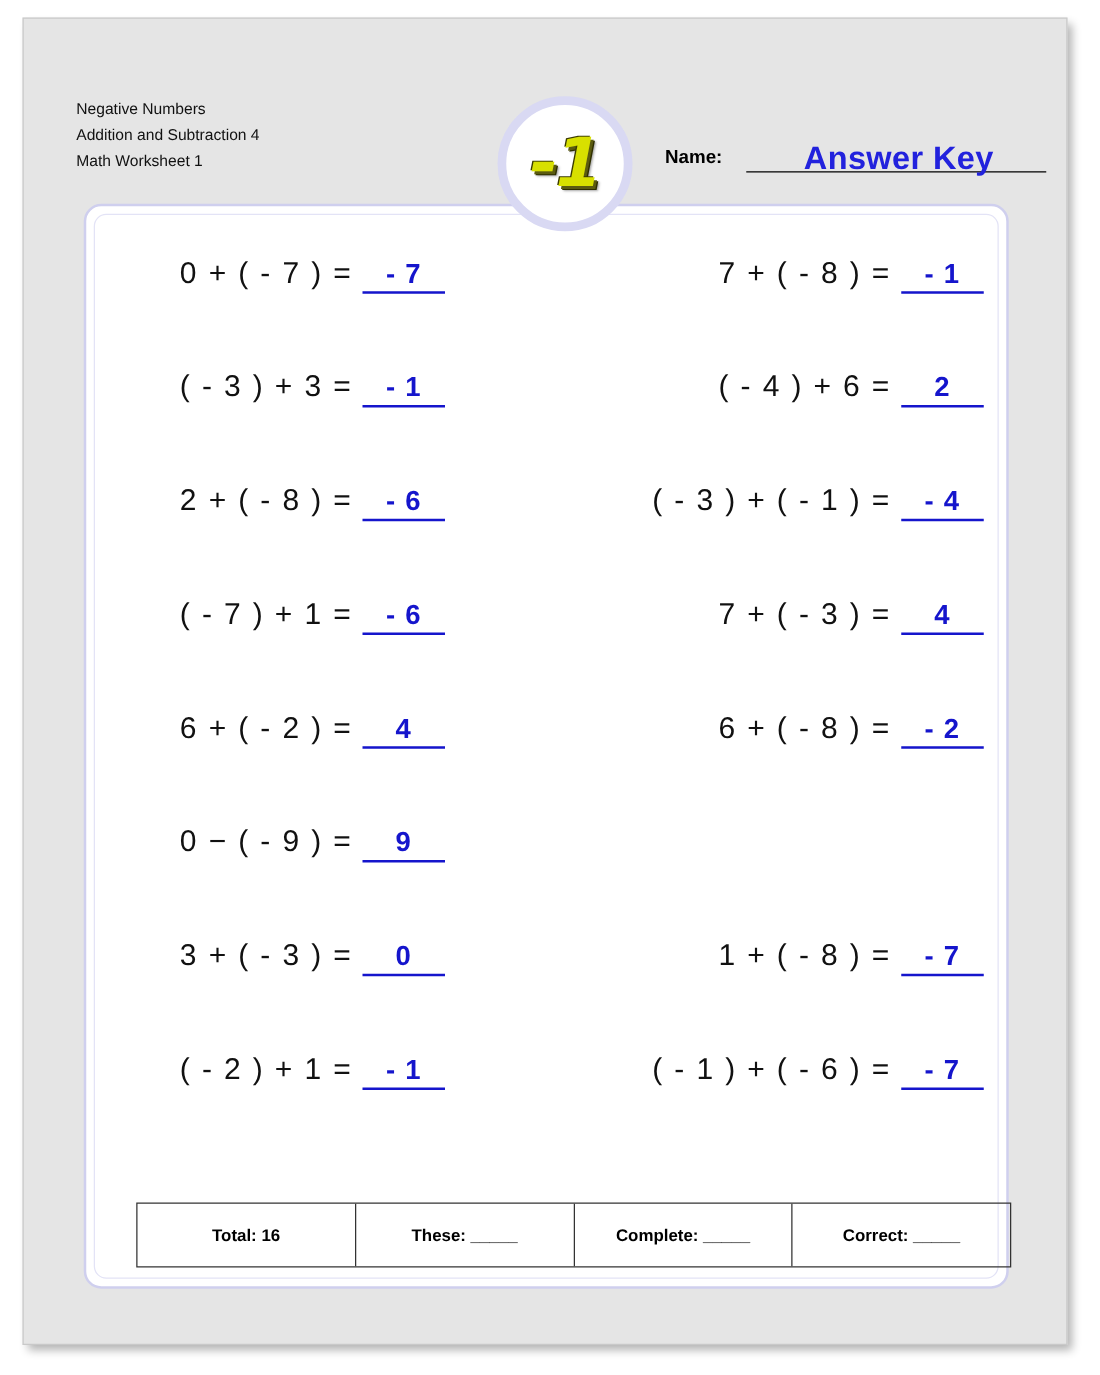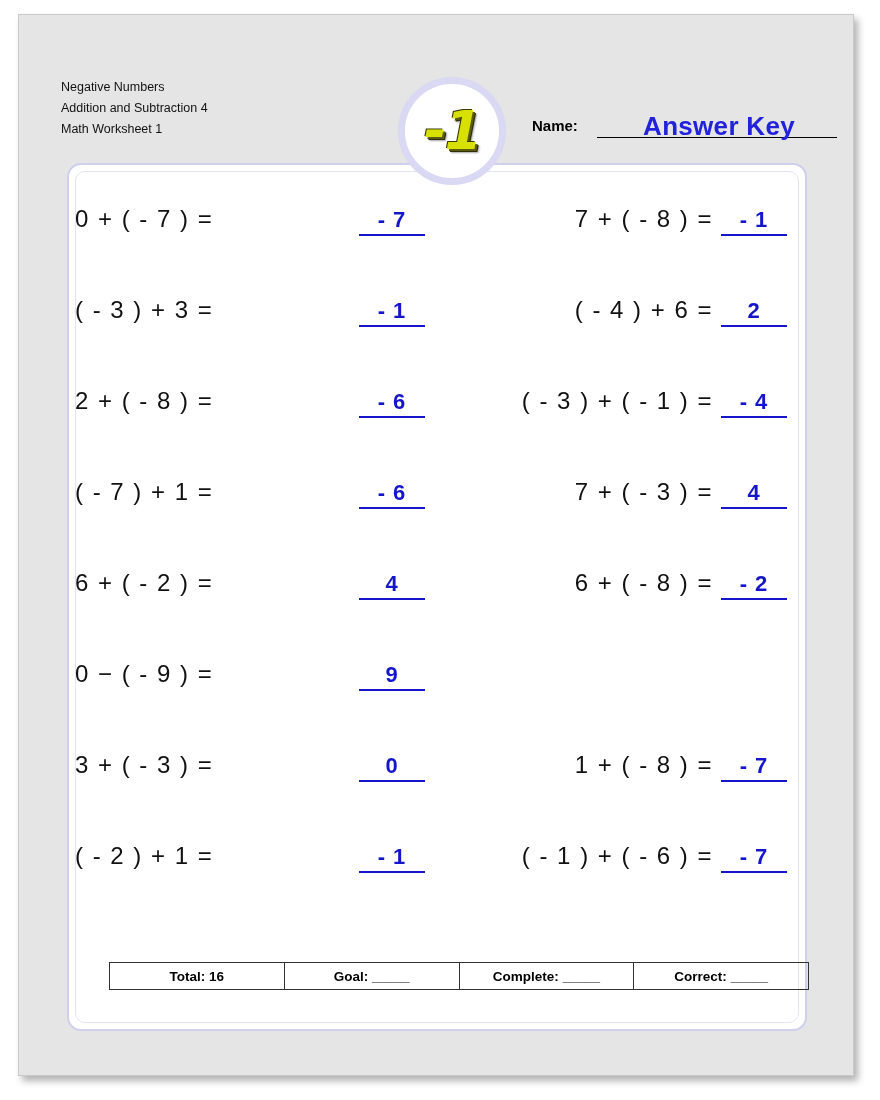--- a/index.html
+++ b/index.html
@@ -141,21 +141,21 @@
     height: 94px;
     width: 100%;
   }
   .prob {
     position: absolute;
     height: 40px;
     display: flex;
     align-items: baseline;
     white-space: nowrap;
   }
-  .prob.left  { left: 0px;   width: 350px; justify-content: space-between; }
+  .prob.left  { left: 0px;   width: 350px; justify-content: center; }
   .prob.right { left: 362px; width: 350px; justify-content: flex-end; }
 
   .expr {
     font-family: "Liberation Sans", sans-serif;
     font-size: 24px;
     color: #111;
     letter-spacing: 1.5px;
   }
   .ans-wrap {
     display: inline-block;
@@ -171,21 +171,21 @@
     color: #1515cc;
     letter-spacing: 1px;
   }
 
   
   .totals {
     position: absolute;
     left: 90px;
     top: 947px;
     width: 700px;
-    height: 28px;
+    height: 52px;
     border: 1px solid #333;
     box-sizing: border-box;
     display: flex;
   }
   .tcell {
     flex: 1 1 0;
     display: flex;
     align-items: center;
     justify-content: center;
     font-size: 13.5px;
@@ -333,19 +333,19 @@
       <div class="prob right">
         <span class="expr">( - 1 ) + ( - 6 ) =</span>
         <span class="ans-wrap"><span class="ans">- 7</span></span>
       </div>
     </div>
 
   </div>
 
   <div class="totals">
     <div class="tcell">Total: 16</div>
-    <div class="tcell">Goal: _____</div>
+    <div class="tcell">These: _____</div>
     <div class="tcell">Complete: _____</div>
     <div class="tcell">Correct: _____</div>
   </div>
 
 
 </div>
 
 </body></html>

